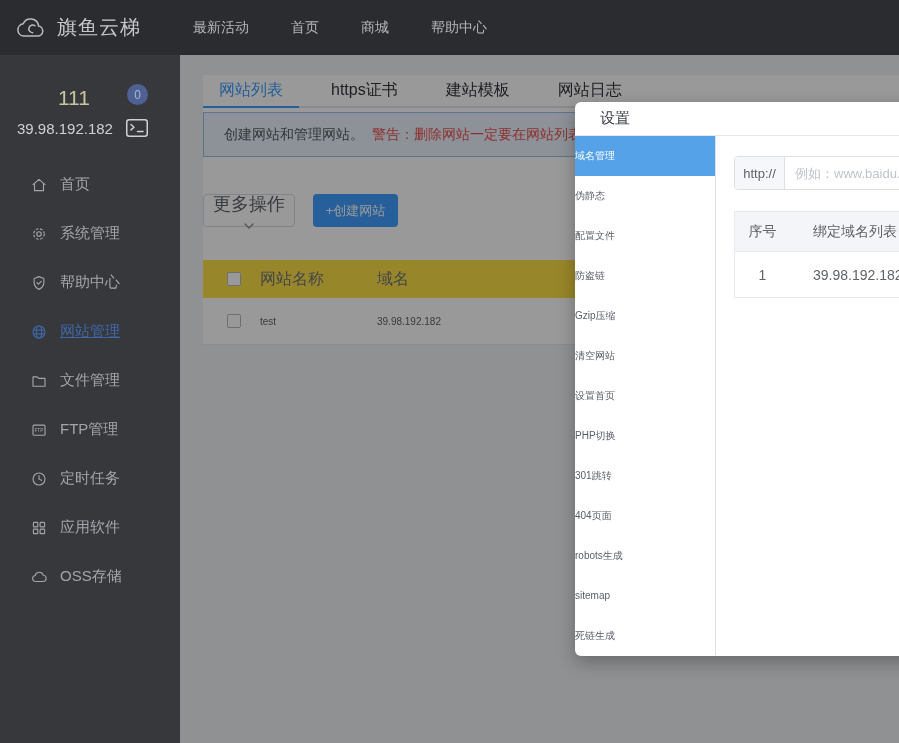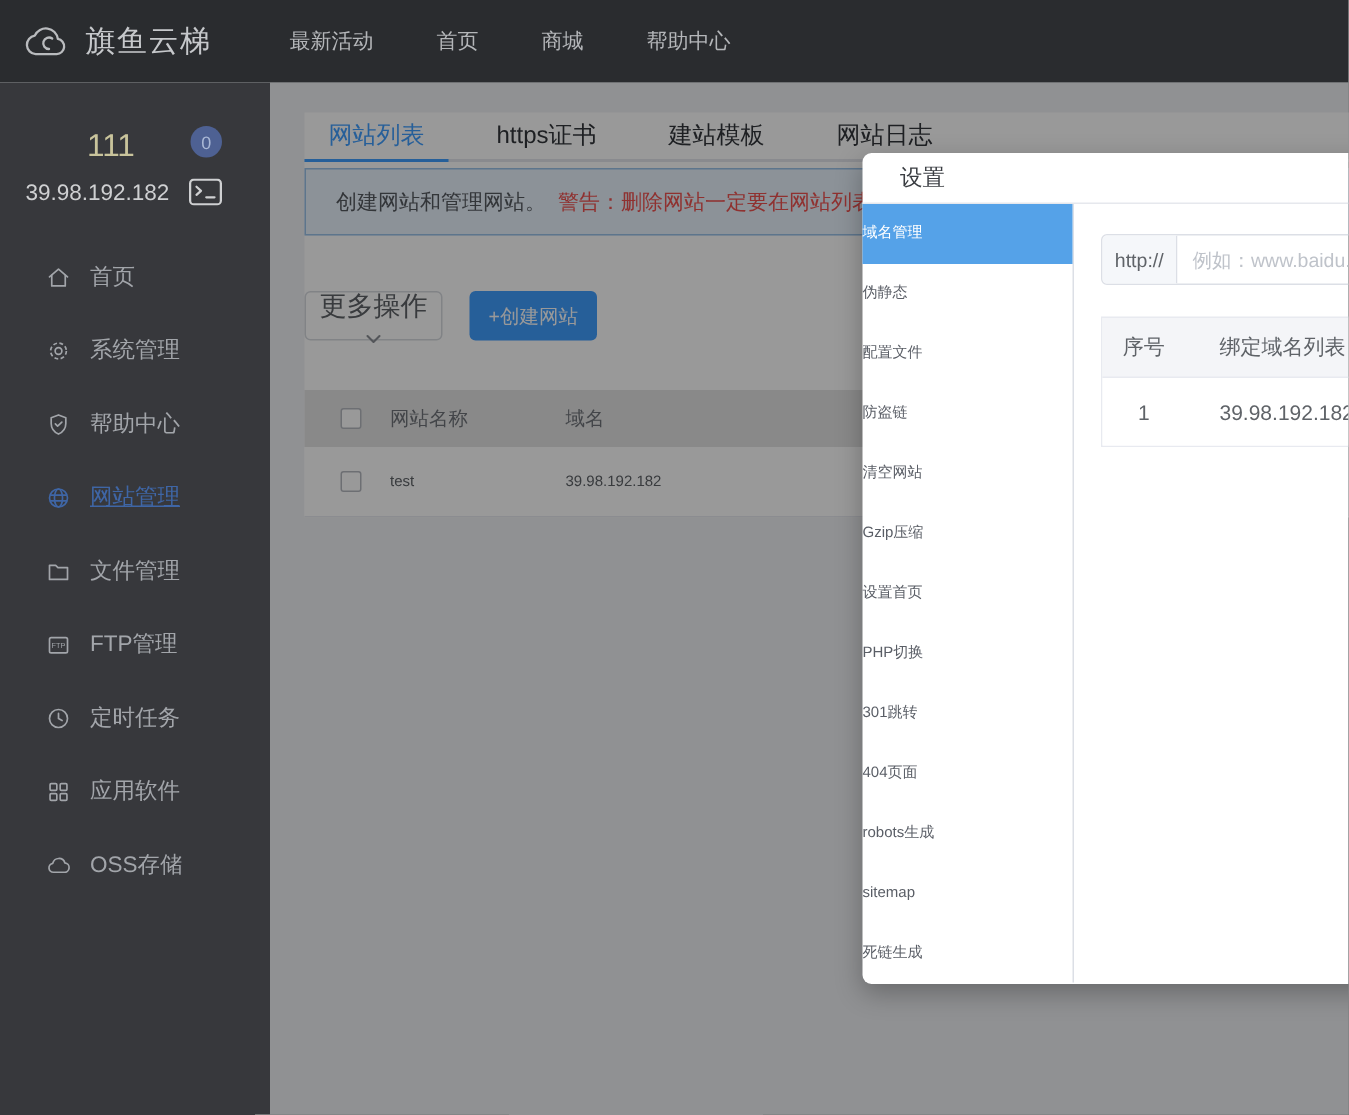--- a/index.html
+++ b/index.html
@@ -49,22 +49,22 @@
   .alert-warning { color:#ef5350; margin-left:8px; }
 
   .btn-more { position:absolute; left:0; top:119px; width:92px; height:33px;
     background:#fff; border:1px solid #d8dbe0; border-radius:4px; color:#5f6368;
     font-size:18px; display:flex; align-items:center; justify-content:center; gap:7px; cursor:pointer;flex-direction:column; }
   .btn-create { position:absolute; left:110px; top:119px; width:85px; height:33px;
     background:#409EFF; border:none; border-radius:4px; color:#fff; font-size:13px;
     display:flex; align-items:center; justify-content:center; cursor:pointer; }
 
   .site-table { position:absolute; left:0; top:185px; right:0; }
-  .st-header { height:38px; background:#e5e5e5; display:flex; align-items:center;
-    font-size:13px; color:#70747a;justify-content:center; }
+  .st-header { height:38px; background:#fde047; display:flex; align-items:center;
+    font-size:16px; color:#70747a;justify-content:center; }
   .st-row { height:47px; background:#fff; border-bottom:1px solid #e8eaf0;
     display:flex; align-items:center; font-size:10px; color:#5f6368; }
   .col-check { width:57px; padding-left:24px; display:flex; align-items:center; }
   .col-name { width:117px; }
   .col-domain { flex:1; }
   .checkbox { width:14px; height:14px; border:1px solid #b6b9c0; border-radius:2px;
     background:#fff; cursor:pointer; }
 
   
   .overlay { position:absolute; left:180px; top:55px; right:0; bottom:0;
@@ -271,22 +271,22 @@
   <div class="modal">
     <div class="modal-header">
       <span>设置</span>
     </div>
     <div class="modal-body">
       <div class="modal-menu">
         <div class="mm-item active">域名管理</div>
         <div class="mm-item">伪静态</div>
         <div class="mm-item">配置文件</div>
         <div class="mm-item">防盗链</div>
+        <div class="mm-item">Gzip压缩</div>
         <div class="mm-item">清空网站</div>
-        <div class="mm-item">Gzip压缩</div>
         <div class="mm-item">设置首页</div>
         <div class="mm-item">PHP切换</div>
         <div class="mm-item">301跳转</div>
         <div class="mm-item">404页面</div>
         <div class="mm-item">robots生成</div>
         <div class="mm-item">sitemap</div>
         <div class="mm-item">死链生成</div>
       </div>
       <div class="modal-pane">
         <div class="input-group">

